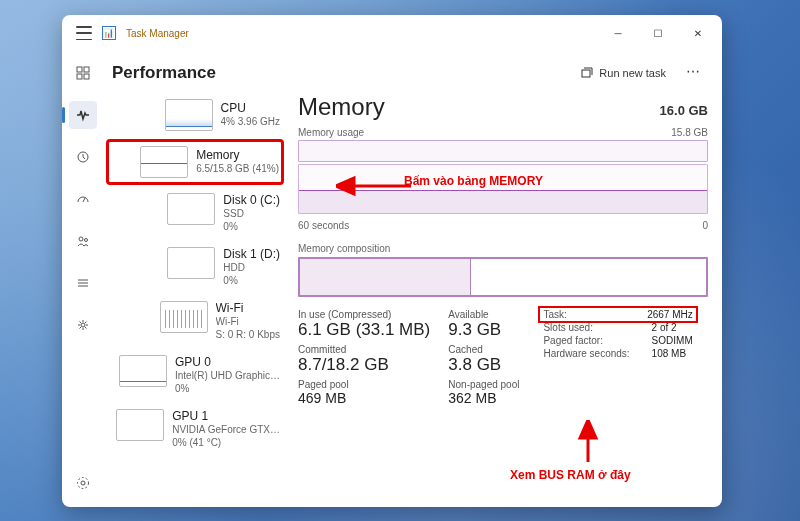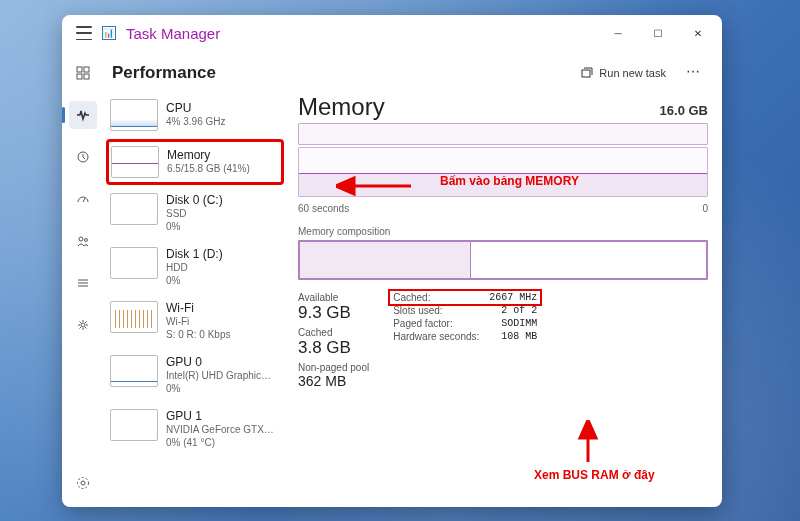--- a/index.html
+++ b/index.html
@@ -8,21 +8,21 @@
   .bg-wave::before { content: ""; position: absolute; width: 900px; height: 900px; border-radius: 50%; background: radial-gradient(circle, rgba(255,255,255,0.15) 30%, transparent 70%); top: -300px; left: -200px; }
   .bg-wave::after { content: ""; position: absolute; width: 700px; height: 700px; border-radius: 50%; background: radial-gradient(circle, rgba(255,255,255,0.12) 30%, transparent 70%); bottom: -300px; right: -150px; }
 
   .window { position: absolute; top: 15px; left: 62px; width: 660px; height: 492px; background: #fff; border-radius: 8px; box-shadow: 0 6px 25px rgba(0,0,0,0.3); display: flex; flex-direction: column; overflow: hidden; }
 
   .titlebar { height: 36px; display: flex; align-items: center; padding: 0 4px; }
   .tb-left { display: flex; align-items: center; gap: 10px; padding-left: 10px; }
   .hamburger { width: 16px; height: 14px; display: flex; flex-direction: column; justify-content: space-between; cursor: pointer; }
   .hamburger span { height: 1.5px; background: #444; border-radius: 1px; }
   .app-icon { width: 14px; height: 14px; display: inline-flex; align-items: center; justify-content: center; color: #3478c5; font-size: 9px; border: 1px solid #3478c5; }
-  .tb-title { font-size: 15px; color: #a21caf; }
+  .tb-title { font-size: 10px; color: #a16207; }
   .tb-spacer { flex: 1; }
   .win-controls { display: flex; }
   .win-btn { width: 40px; height: 36px; display: flex; align-items: center; justify-content: center; cursor: pointer; font-size: 10px; color: #333; }
 
   .body { flex: 1; display: flex; overflow: hidden; }
 
   .iconrail { width: 42px; display: flex; flex-direction: column; align-items: center; padding-top: 8px; gap: 14px; font-size: 14px; color: #555; }
   .rail-item { width: 28px; height: 28px; display: flex; align-items: center; justify-content: center; border-radius: 4px; cursor: pointer; position: relative; }
   .rail-item.active { background: #e8edf5; }
   .rail-item.active::before { content: ""; position: absolute; left: -7px; top: 6px; bottom: 6px; width: 3px; background: #3478c5; border-radius: 2px; }
@@ -32,21 +32,21 @@
 
   .pane-header { display: flex; padding: 6px 2px 10px 6px; }
   .pane-title { font-size: 17px; font-weight: 600; color: #222; }
   .hdr-spacer { flex: 1; }
   .run-task { display: flex; align-items: center; gap: 6px; font-size: 11px; color: #333; cursor: pointer; padding: 4px 8px; border-radius: 4px; }
   .more-btn { margin-left: 8px; font-size: 14px; cursor: pointer; color: #333; letter-spacing: 2px; padding: 0 4px; }
 
   .content { flex: 1; display: flex; overflow: hidden; }
 
   .sidelist { width: 178px; overflow: hidden; }
-  .side-item { display: flex; gap: 8px; padding: 6px 4px; border-radius: 4px; cursor: pointer; margin-bottom: 2px; position: relative; }
+  .side-item { display: flex; gap: 8px; padding: 6px 4px; border-radius: 4px; cursor: pointer; margin-bottom: 2px; position: relative; justify-content: flex-end; }
   .side-item.highlighted { border: 3px solid #e60000; padding: 4px 2px; }
   .thumb { width: 48px; height: 32px; border: 1px solid #bbb; border-radius: 2px; background: #fff; position: relative; overflow: hidden; flex-shrink: 0; }
   .thumb.cpu::after { content: ""; position: absolute; left: 0; right: 0; bottom: 3px; height: 8px; background: linear-gradient(to top, rgba(70,130,200,0.3), transparent); }
   .thumb.cpu::before { content: ""; position: absolute; left: 0; right: 0; bottom: 3px; height: 1px; background: #4080c0; }
   .thumb.mem::before { content: ""; position: absolute; left: 0; right: 0; top: 16px; height: 1px; background: #9050a0; }
   .thumb.wifi::after { content: ""; position: absolute; left: 4px; right: 4px; bottom: 4px; height: 18px; background: repeating-linear-gradient(90deg, #c97a30 0 1px, transparent 1px 4px); opacity: 0.8; }
   .thumb.gpu0::after { content: ""; position: absolute; left: 0; right: 0; bottom: 4px; height: 1px; background: #4080c0; }
   .side-txt { display: flex; flex-direction: column; justify-content: center; line-height: 1.25; min-width: 0; }
   .side-name { font-size: 12px; color: #222; white-space: nowrap; overflow: hidden; text-overflow: ellipsis; }
   .side-sub { font-size: 10px; color: #666; white-space: nowrap; overflow: hidden; text-overflow: ellipsis; }
@@ -67,28 +67,28 @@
   .comp-bar .seg1 { width: 42%; background: rgba(176,128,192,0.18); border-right: 1px solid #b080c0; }
   .comp-bar .seg2 { flex: 1; }
 
   .stats { display: flex; gap: 18px; margin-top: 12px; font-size: 10px; color: #555; }
   .stat-col { display: flex; flex-direction: column; gap: 4px; }
   .stat-box .lbl { font-size: 10px; color: #555; }
   .stat-box .val-lg { font-size: 17px; color: #222; }
   .stat-box .val-md { font-size: 14px; color: #222; }
 
   .spec-tbl { display: grid; grid-template-columns: auto auto; column-gap: 22px; row-gap: 2px; font-size: 10px; color: #555; }
-  .spec-tbl .v { color: #222; font-family: Liberation Mono, monospace; }
+  .spec-tbl .v { color: #222; }
   .speed-box { border: 2px solid #e60000; padding: 1px 3px; margin: -3px -5px; }
 
   
   .anno-arrow1 { position: absolute; left: 336px; top: 172px; color: #e60000; }
-  .anno-txt1 { position: absolute; left: 440px; top: 174px; color: #e60000; font-size: 12px; font-weight: bold; font-family: Arial; }
+  .anno-txt1 { position: absolute; left: 404px; top: 174px; color: #e60000; font-size: 12px; font-weight: bold; font-family: Arial; }
   .anno-arrow2 { position: absolute; left: 574px; top: 420px; color: #e60000; }
-  .anno-txt2 { position: absolute; left: 534px; top: 468px; color: #e60000; font-size: 12px; font-weight: bold; font-family: Arial; }
+  .anno-txt2 { position: absolute; left: 510px; top: 468px; color: #e60000; font-size: 12px; font-weight: bold; font-family: Arial; }
   .arrow-svg { stroke: #e60000; stroke-width: 3; fill: #e60000; }
 </style>
 </head>
 <body>
 
 <div class="bg-wave"></div>
 
 <div class="window">
 
   <div class="titlebar">
@@ -237,56 +237,74 @@
               </div>
             </div>
           </div>
 
         <div class="detail">
           <div class="det-head">
             <span class="det-title">Memory</span>
             <span class="det-cap">16.0 GB</span>
           </div>
 
+          <div class="det-label">
+            <span>Memory usage</span>
+            <span>15.8 GB</span>
+          </div>
           <div class="graph-lg"></div>
           <div class="graph-md">
               <div class="fill"></div>
             </div>
           <div class="det-label">
             <span>60 seconds</span>
             <span>0</span>
           </div>
 
           <div class="det-label" style="margin-top:12px">
             <span>Memory composition</span>
           </div>
           <div class="comp-bar">
             <div class="seg1"></div>
             <div class="seg2"></div>
           </div>
 
           <div class="stats">
             <div class="stat-col">
               <div class="stat-box">
+                <div class="lbl">In use (Compressed)</div>
+                <div class="val-lg">6.1 GB (33.1 MB)</div>
+              </div>
+              <div class="stat-box">
+                <div class="lbl">Committed</div>
+                <div class="val-lg">8.7/18.2 GB</div>
+              </div>
+              <div class="stat-box">
+                <div class="lbl">Paged pool</div>
+                <div class="val-md">469 MB</div>
+              </div>
+            </div>
+            <div class="stat-col">
+              <div class="stat-box">
                 <div class="lbl">Available</div>
                 <div class="val-lg">9.3 GB</div>
               </div>
               <div class="stat-box">
                 <div class="lbl">Cached</div>
                 <div class="val-lg">3.8 GB</div>
               </div>
               <div class="stat-box">
                 <div class="lbl">Non-paged pool</div>
                 <div class="val-md">362 MB</div>
               </div>
             </div>
             <div class="stat-col" style="margin-left:6px">
               <div class="spec-tbl">
                 <span class="speed-box" style="grid-column:1/3;display:flex;justify-content:space-between;gap:22px">
-                  <span>Cached:</span>
+                  <span>Task:</span>
                   <span class="v">2667 MHz</span>
                 </span>
                 <span>Slots used:</span>
                 <span class="v">2 of 2</span>
                 <span>Paged factor:</span>
                 <span class="v">SODIMM</span>
                 <span>Hardware seconds:</span>
                 <span class="v">108 MB</span>
               </div>
             </div>

